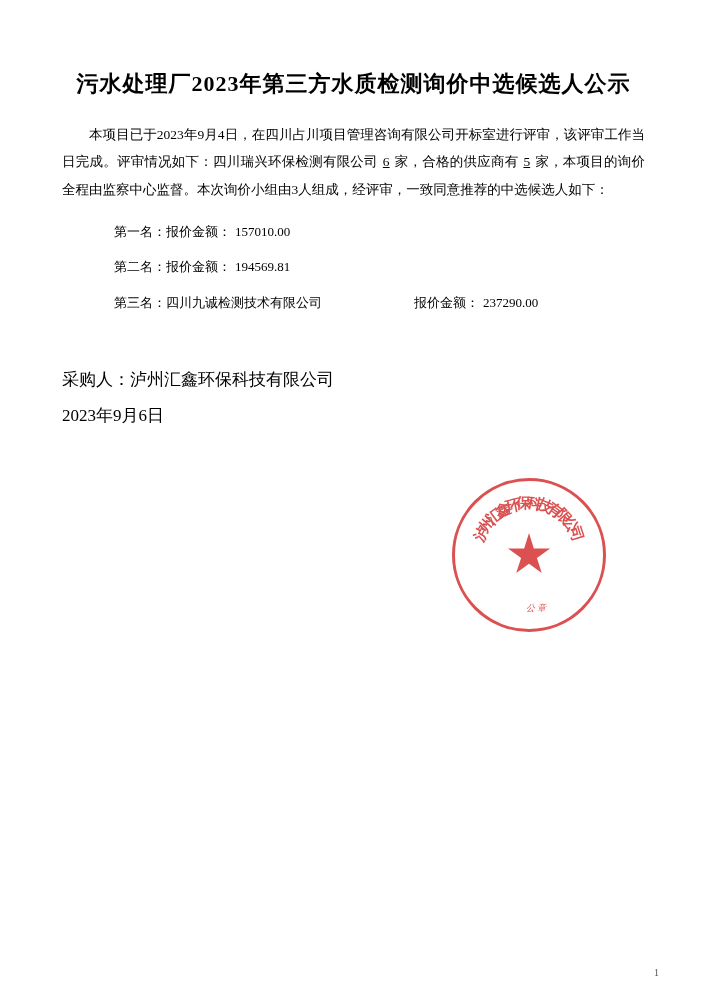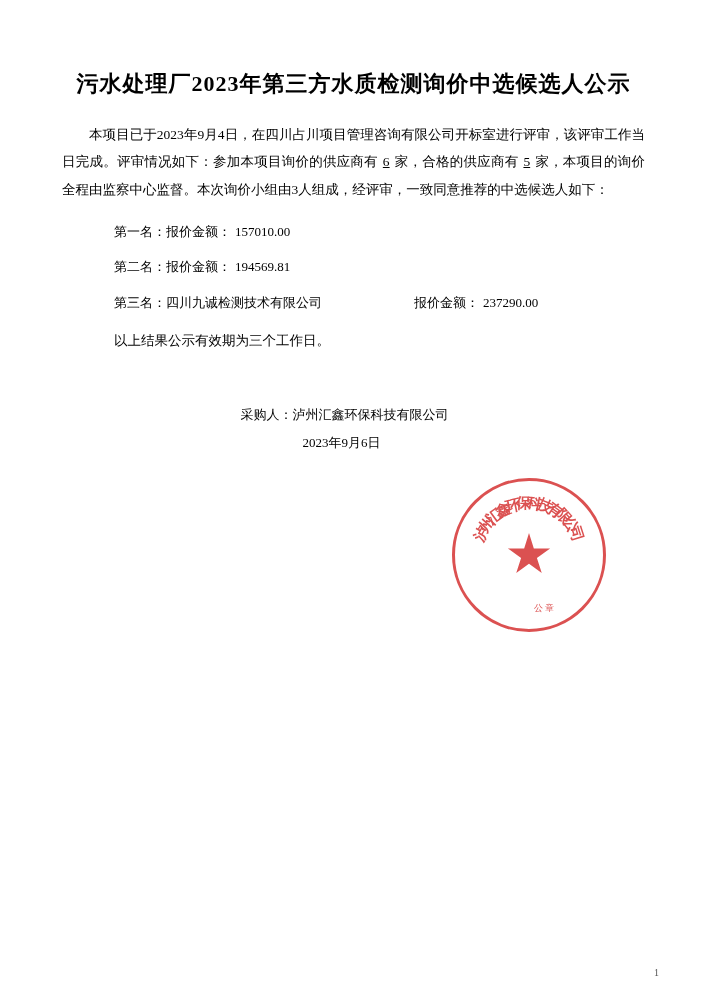--- a/index.html
+++ b/index.html
@@ -74,23 +74,23 @@
     padding-left: 4px;
   }
   .closing {
     font-size: 13.5px;
     line-height: 1.8;
     margin: 10px 0 0 0;
     padding-left: 52px;
   }
   .signature {
     margin-top: 48px;
-    text-align: center;
+    text-align: left;
     padding-right: 18px;
-    font-size: 13px;
+    font-size: 17px;
     line-height: 2.1;
     position: relative;
     z-index: 1;
   }
   .sig-line {
     display: block;
   }
   .sig-date {
     display: block;
     padding-right: 6px;
@@ -131,44 +131,45 @@
     font-size: 15px;
     font-weight: bold;
     color: #d42b2b;
     font-family: "Liberation Serif", "DejaVu Serif", serif;
     transform-origin: 0 0;
     white-space: nowrap;
   }
   .seal-bottom {
     position: absolute;
     bottom: 14px;
-    left: 16px;
+    left: 8px;
     width: 100%;
     text-align: center;
     font-size: 9px;
     color: #d42b2b;
     letter-spacing: 2px;
+    font-style: italic;
   }
   .page-footer {
     position: absolute;
     right: 48px;
     bottom: 22px;
     font-size: 10px;
     color: #555;
   }
 </style>
 </head>
 <body>
 
 <div class="page">
 
   <h1 class="doc-title">污水处理厂2023年第三方水质检测询价中选候选人公示</h1>
 
 
-  <p class="para para-2"><span>本项目已于2023年9月4日，在四川占川项目管理咨询有限公司开标室进行评审，该评审工作当日完成。评审情况如下：参加本项目询价的供应商有</span><span class="u">6</span><span>家，合格的供应商有</span><span class="u">5</span><span>家，本项目的询价全程由监察中心监督。本次询价小组由3人组成，经评审，一致同意推荐的中选候选人如下：</span></p>
+  <p class="para para-2"><span>本项目已于2023年9月4日，在四川占川项目管理咨询有限公司开标室进行评审，该评审工作当日完成。评审情况如下：四川瑞兴环保检测有限公司</span><span class="u">6</span><span>家，合格的供应商有</span><span class="u">5</span><span>家，本项目的询价全程由监察中心监督。本次询价小组由3人组成，经评审，一致同意推荐的中选候选人如下：</span></p>
 
   <div class="rank-list">
 
     <div class="rank-row">
       <span class="rank-label">第一名：</span>
       <span class="rank-amount-label">报价金额：</span>
       <span class="rank-amount">157010.00</span>
     </div>
 
     <div class="rank-row">
@@ -179,21 +180,20 @@
 
     <div class="rank-row">
       <span class="rank-label">第三名：</span>
       <span class="rank-company">四川九诚检测技术有限公司</span>
       <span class="rank-amount-label">报价金额：</span>
       <span class="rank-amount">237290.00</span>
     </div>
 
   </div>
 
-  <p class="closing">以上结果公示有效期为三个工作日。</p>
 
   <div class="signature">
     <span class="sig-line">采购人：泸州汇鑫环保科技有限公司</span>
     <span class="sig-date">2023年9月6日</span>
   </div>
 
   <div class="seal">
     <div class="seal-text">
       <span style="transform: rotate(-72deg) translate(0, -62px) rotate(12deg);">泸</span>
       <span style="transform: rotate(-60deg) translate(0, -62px) rotate(12deg);">州</span>

